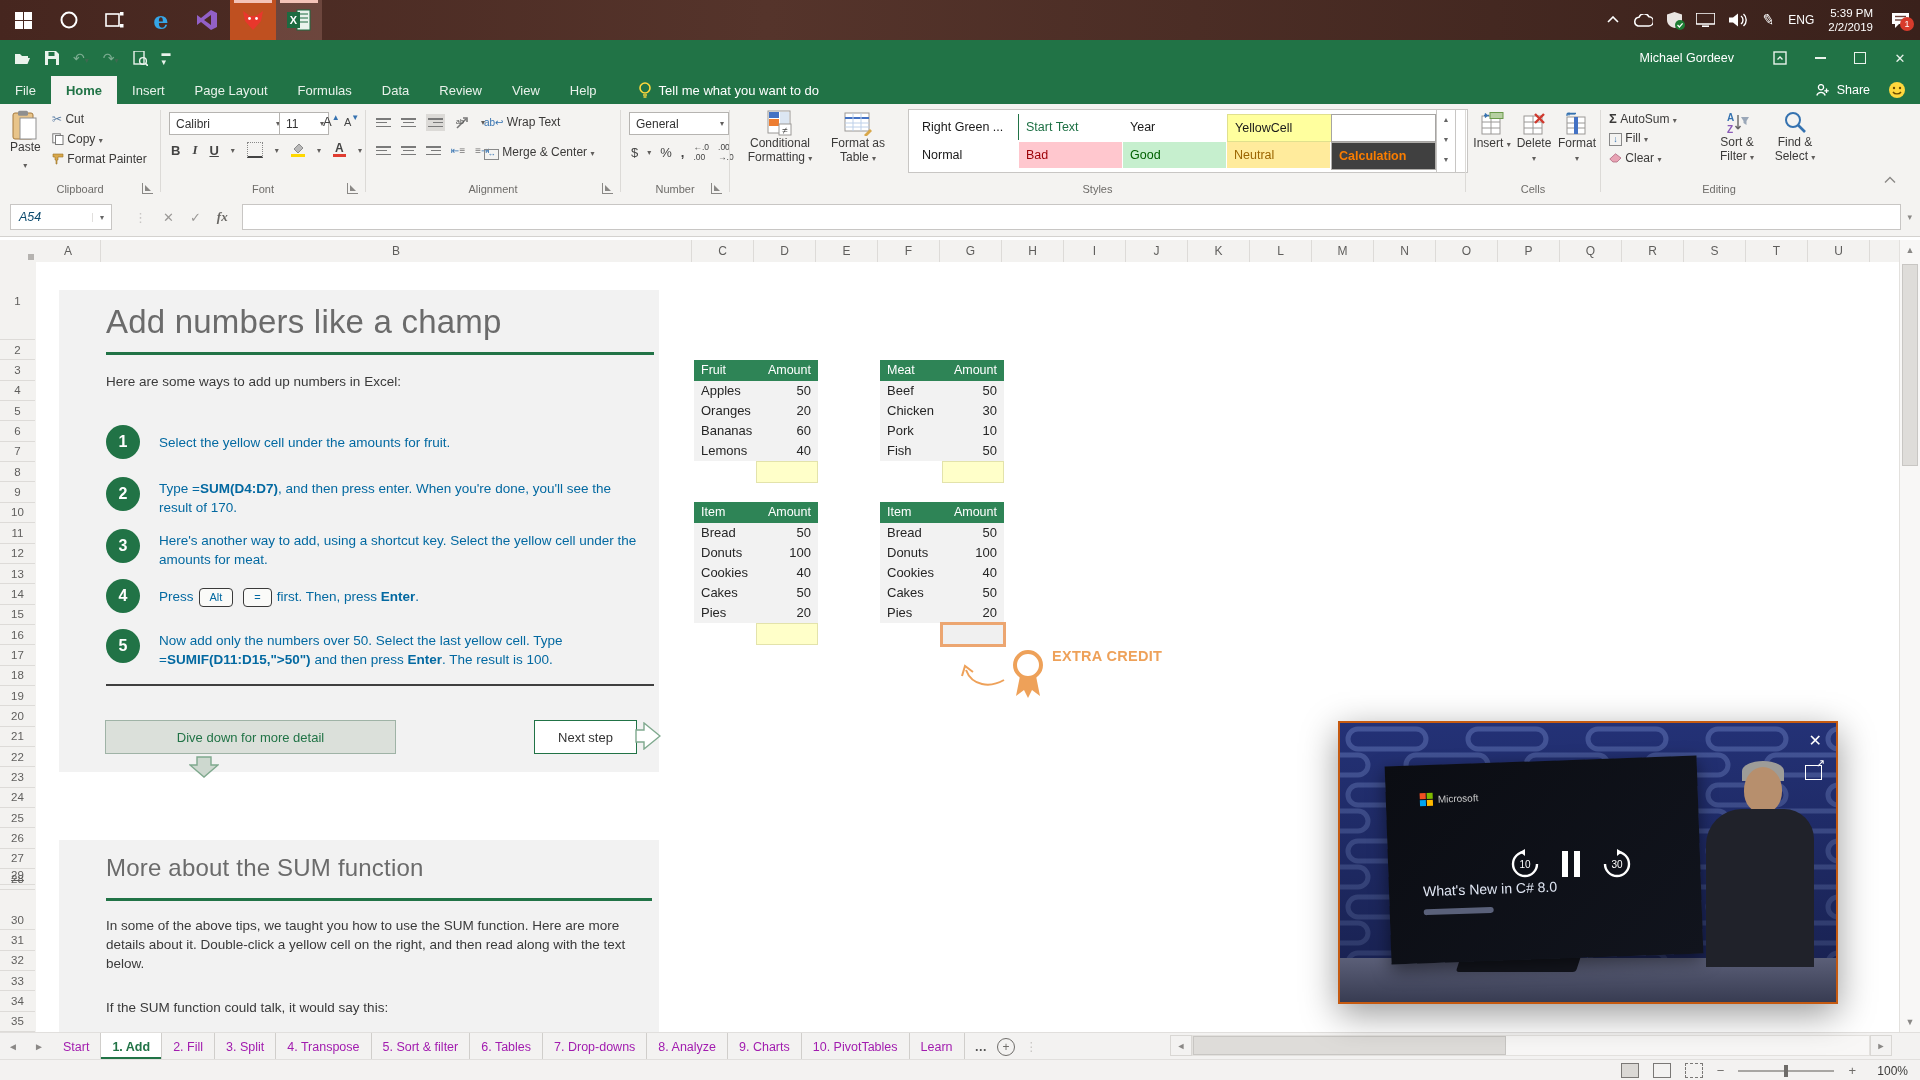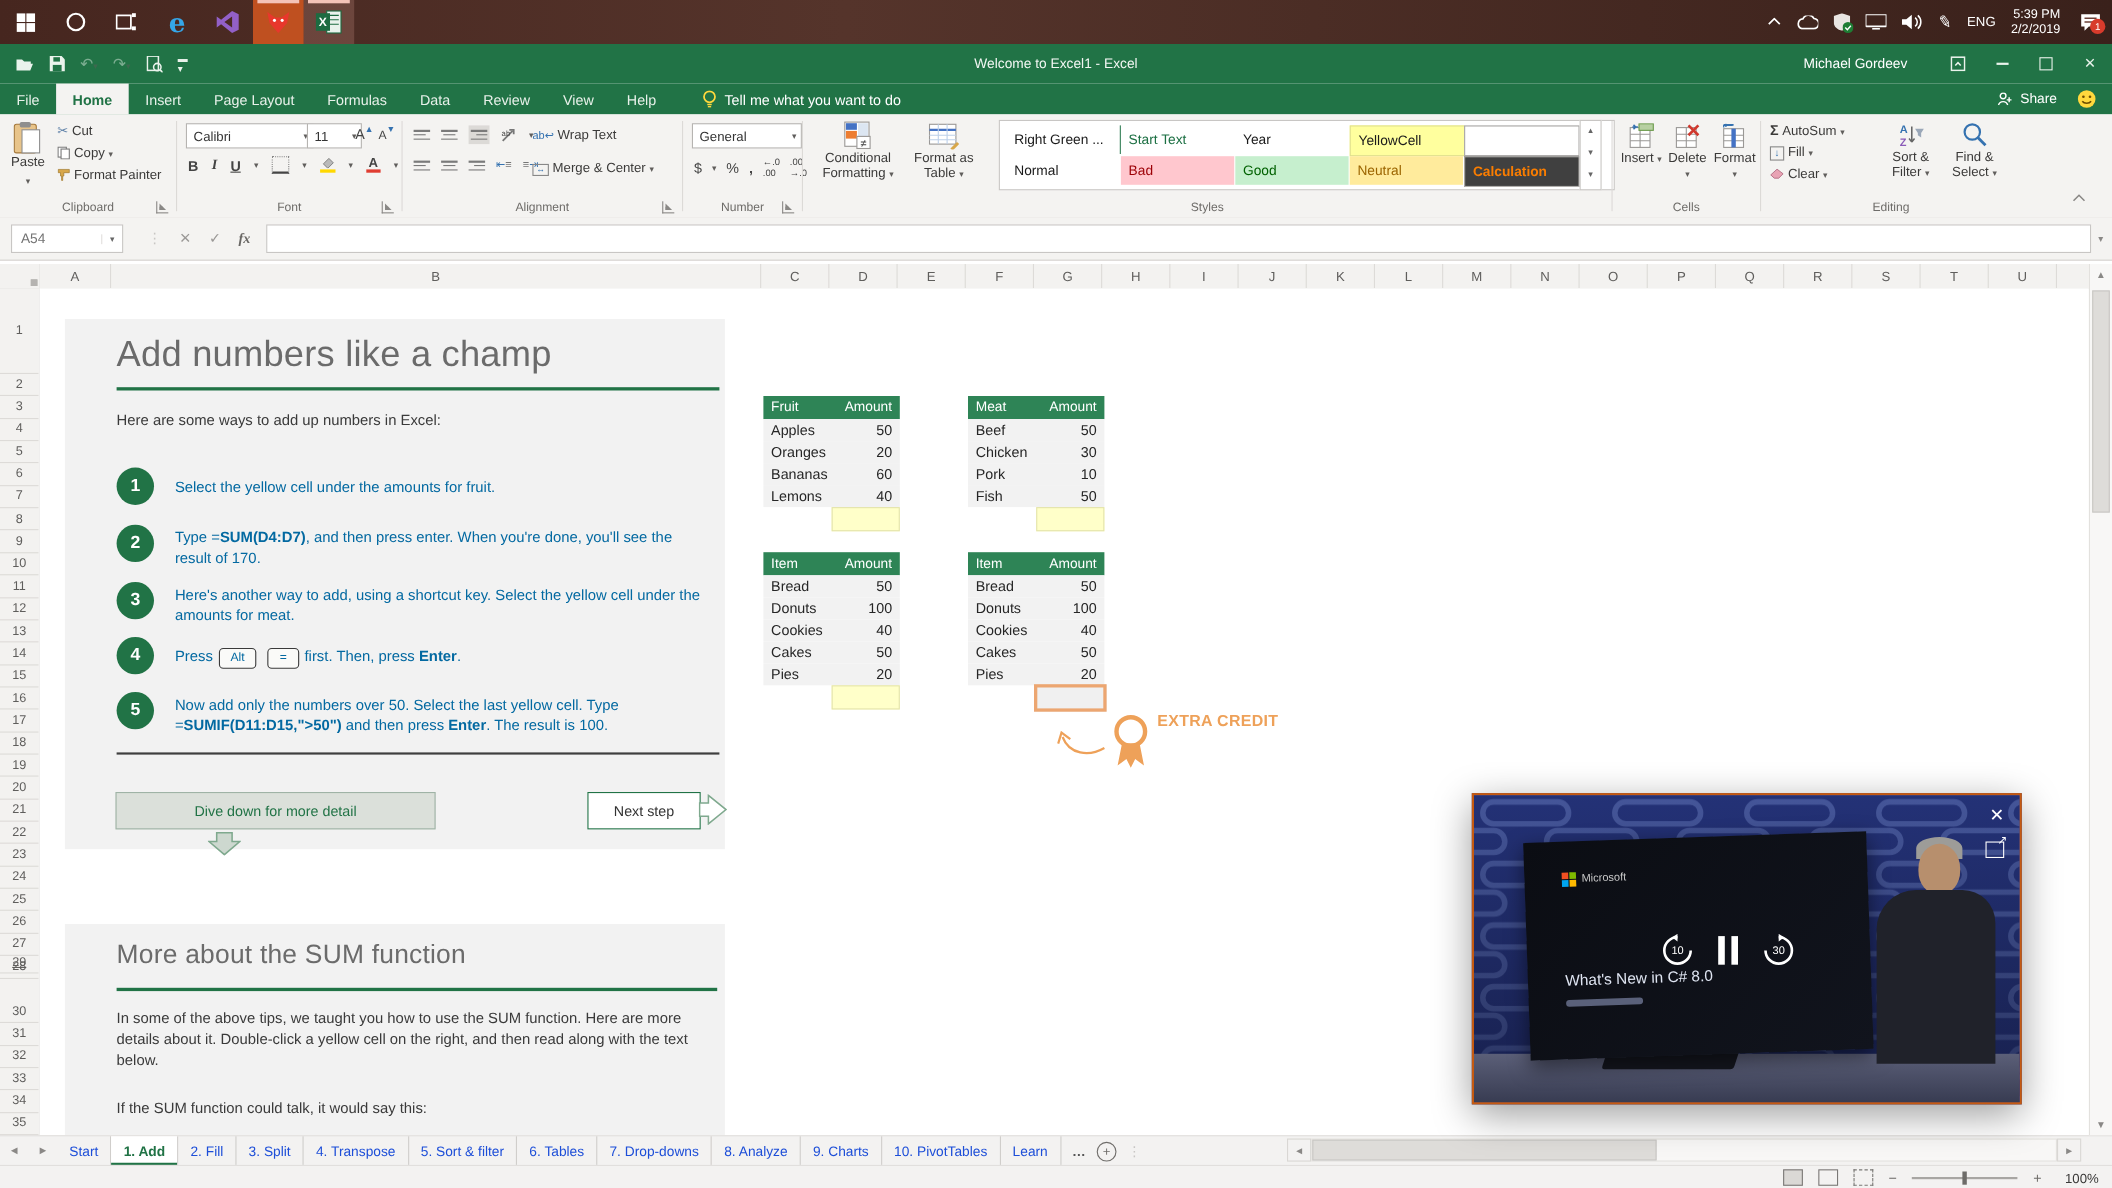--- a/index.html
+++ b/index.html
@@ -47,21 +47,21 @@
   .bar3{display:inline-block;width:15px;}
   .bar3 i{display:block;height:1.5px;background:#7a7a7a;margin:2.2px 0;}
   .bar3.l i:nth-child(2){width:70%;} .bar3.c i:nth-child(2){width:70%;margin:2.2px auto;} .bar3.r i:nth-child(2){width:70%;margin-left:auto;}
   .gallery{background:#fff;border:1px solid #c8c6c4;padding-left:32px;}
   .gcell{position:absolute;height:26px;line-height:26px;padding-left:7px;font-size:12.5px;white-space:nowrap;overflow:hidden;}
   .two-line{font-size:12px;color:#3b3a39;text-align:center;line-height:14px;}
   .big-ico{display:block;margin:0 auto;}
   
   #fxrow{left:0;top:198px;width:1920px;height:38px;background:#f4f3f1;display:flex;align-items:center;border-bottom:1px solid #d4d2cf;}
   #namebox{margin-left:10px;width:100px;height:24px;background:#fff;border:1px solid #c8c6c4;display:flex;align-items:center;}
-  #namebox .val{flex:1;padding-left:8px;font-size:12.5px;color:#737373;}
+  #namebox .val{flex:1;padding-left:8px;font-size:12.5px;color:#0c4a6e;font-style:italic;}
   #namebox .nb-dd{width:18px;text-align:center;border-left:1px solid #e1dfdd;color:#666;font-size:8px;}
   .fx-btns{display:flex;align-items:center;gap:16px;margin:0 14px 0 22px;color:#9a9896;font-size:13px;}
   .fx-it{font-style:italic;font-family:"Liberation Serif","DejaVu Serif",serif;color:#696764;font-weight:bold;}
   #fxfield{flex:1;height:24px;background:#fff;border:1px solid #c8c6c4;margin-right:6px;}
   
   #selectall{left:0;top:240px;width:36px;height:22px;background:#f3f2f0;border-right:1px solid #cfcdca;border-bottom:1px solid #cfcdca;}
   #selectall::after{content:"";position:absolute;right:2px;bottom:2px;border:6px solid transparent;border-right-color:#b5b3b0;border-bottom-color:#b5b3b0;width:0;height:0;border-top:0;border-left:0;}
   #colheads{left:36px;top:240px;height:22px;width:1863px;display:flex;background:#f3f2f0;border-bottom:1px solid #cfcdca;overflow:hidden;}
   .colh{height:22px;line-height:22px;text-align:center;font-size:12px;color:#5f5e5c;border-right:1px solid #dddbd8;box-sizing:border-box;flex:none;}
   #rowheads{left:0;top:262px;width:36px;height:770px;background:#f3f2f0;border-right:1px solid #cfcdca;overflow:hidden;}
@@ -112,21 +112,21 @@
   .v-desk{position:absolute;left:0;bottom:0;width:100%;height:44px;background:linear-gradient(#5b5f78,#383c52);}
   .v-laptop{position:absolute;left:120px;bottom:30px;width:120px;height:26px;background:#14161e;transform:skewX(-18deg);border-radius:3px;}
   .v-ctrl{position:absolute;left:170px;top:126px;display:flex;align-items:center;gap:22px;}
   .pausebars{display:flex;gap:6px;} .pausebars i{display:block;width:6px;height:26px;background:#fff;}
   .v-x{position:absolute;right:14px;top:8px;color:#fff;font-size:16px;}
   .v-pop{position:absolute;right:14px;top:42px;width:15px;height:13px;border:1.6px solid #fff;}
   .v-pop::after{content:"↗";position:absolute;right:-4px;top:-9px;color:#fff;font-size:11px;}
   
   #tabbar{left:0;top:1032px;width:1920px;height:27px;background:#f3f2f1;border-top:1px solid #e1dfdd;display:flex;align-items:stretch;font-size:12.5px;color:#444;}
   .navtri{width:26px;display:flex;align-items:center;justify-content:center;color:#8a8886;font-size:10px;}
-  .stab{padding:0 11px;display:flex;align-items:center;border-right:1px solid #d0cecb;color:#1d4ed8;}
+  .stab{padding:0 11px;display:flex;align-items:center;border-right:1px solid #d0cecb;color:#a21caf;}
   .stab.active{background:#fff;color:#217346;font-weight:bold;box-shadow:inset 0 -3px 0 #217346;}
   .tab-extras{display:flex;align-items:center;gap:10px;padding:0 10px;color:#555;}
   .plus-circle{width:16px;height:16px;border:1.4px solid #6f6d6a;border-radius:50%;display:flex;align-items:center;justify-content:center;font-size:12px;color:#6f6d6a;line-height:1;}
   #hscroll{position:absolute;right:28px;top:1036px;width:722px;height:19px;display:flex;align-items:center;}
   #hscroll .arr{width:20px;height:19px;background:#f3f2f1;border:1px solid #d9d7d4;color:#8a8886;font-size:9px;display:flex;align-items:center;justify-content:center;}
   #hscroll .track{flex:1;height:19px;background:#f8f7f6;border:1px solid #e3e1de;position:relative;}
   #hscroll .thumb{position:absolute;left:0;top:0;bottom:0;width:46%;background:#dedcd9;border:1px solid #c8c6c3;}
   
   #vscroll{left:1899px;top:240px;width:20px;height:792px;background:#f8f7f6;border-left:1px solid #e3e1de;}
   #vscroll .arr{position:absolute;left:0;width:20px;height:20px;color:#8a8886;font-size:9px;display:flex;align-items:center;justify-content:center;}
@@ -246,21 +246,20 @@
         </svg>
       <span class="qat-ico dim">↶<span class="dd">▾</span></span>
       <span class="qat-ico dim">↷<span class="dd">▾</span></span>
       <svg class="svgico" width="15" height="15">
           <rect x="1" y="0" width="10" height="13" fill="none" stroke="#eaf3ec" stroke-width="1.4"></rect>
           <circle cx="10" cy="10" r="3.4" fill="none" stroke="#eaf3ec" stroke-width="1.4"></circle>
           <line x1="12.4" y1="12.4" x2="15" y2="15" stroke="#eaf3ec" stroke-width="1.6"></line>
         </svg>
       <span class="qat-ico" style="font-size:9px;">▬<br>▾</span>
     </div>
-    <div id="win-title">Welcome to Excel1 - Excel</div>
     <div class="right">
       <span id="user-name">Michael Gordeev</span>
       <span class="winbtn">
         <svg class="svgico" width="14" height="14">
             <rect x="1" y="1" width="12" height="12" fill="none" stroke="#eaf3ec" stroke-width="1.4"></rect>
             <path d="M4.5 8.5 L7 6 L9.5 8.5" fill="none" stroke="#eaf3ec" stroke-width="1.4"></path>
           </svg>
       </span>
       <span class="winbtn">
           <span class="mini-bar"></span>

